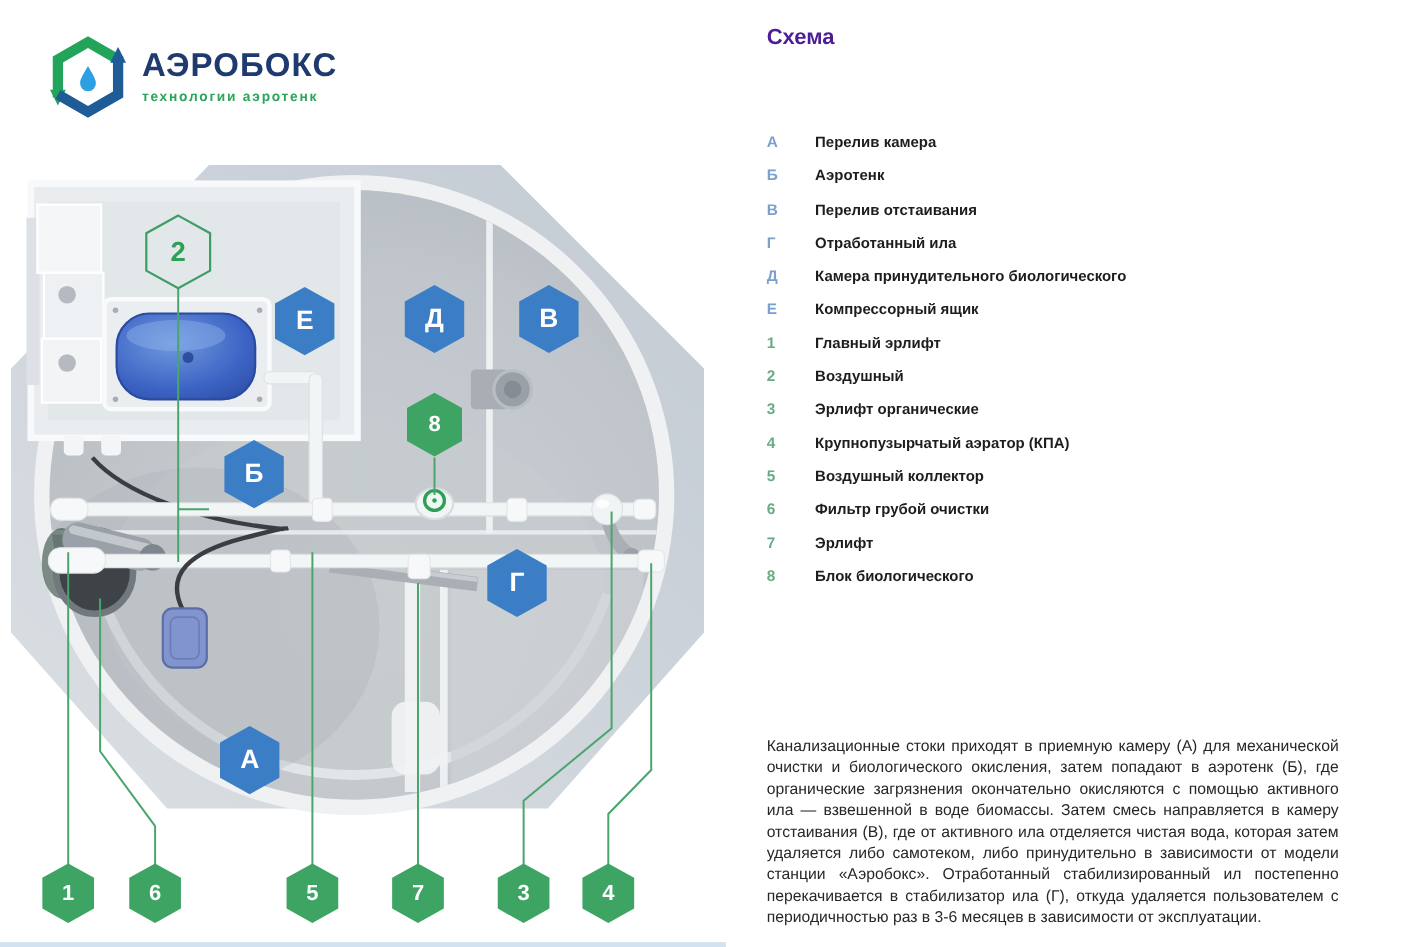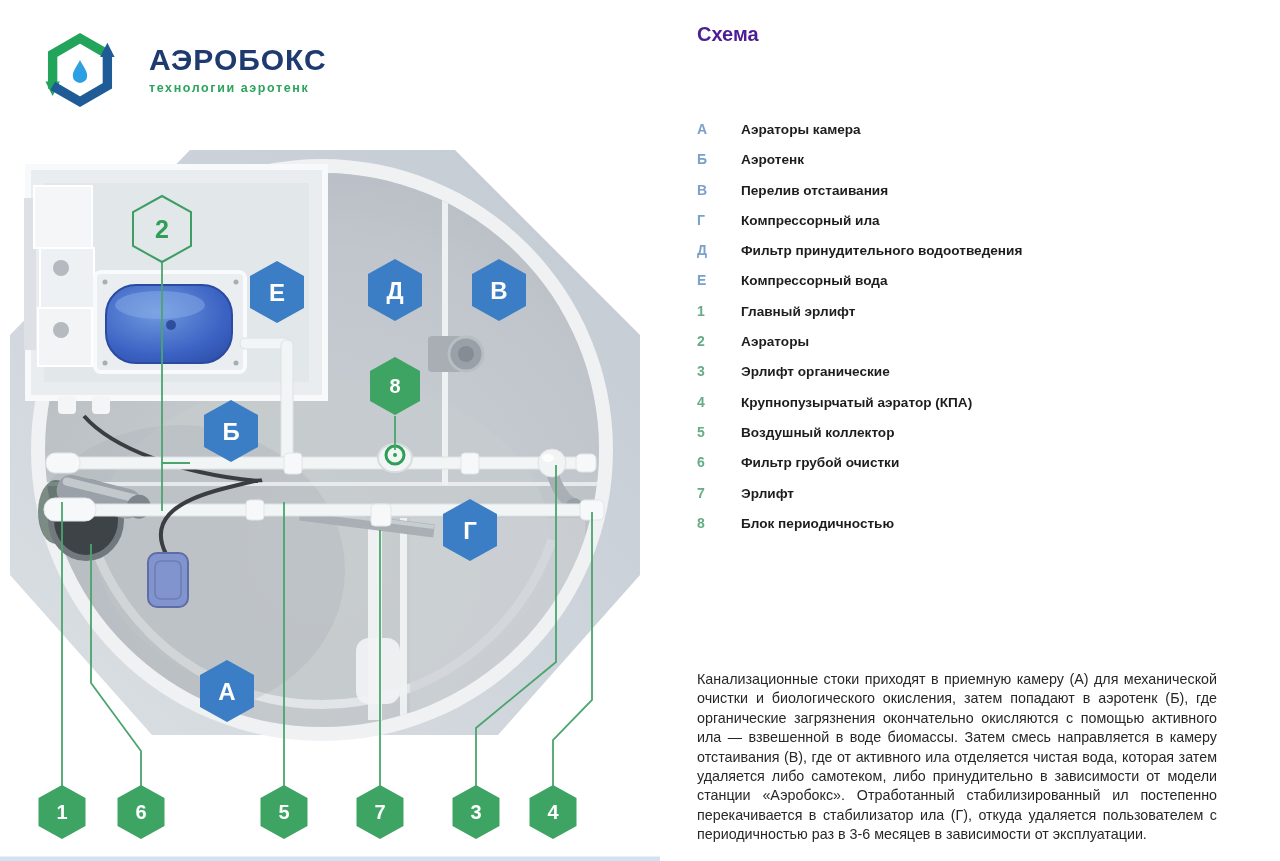--- a/index.html
+++ b/index.html
@@ -1,20 +1,20 @@
 <!DOCTYPE html>
 <html><head>
 <meta charset="utf-8">
 <style>
   html,body{margin:0;padding:0;background:#fff;}
   .canvas{position:relative;width:1280px;height:861px;background:#ffffff;overflow:hidden;
           font-family:"Liberation Sans",sans-serif;}
 
   
-  .logo{position:absolute;left:44px;top:30px;display:flex;align-items:center;gap:33px;}
+  .logo{position:absolute;left:44px;top:30px;display:flex;align-items:center;gap:13px;}
   .logo-icon{width:72px;height:80px;}
   .logo-title{font-size:30px;font-weight:800;letter-spacing:1px;color:#1e3a6e;line-height:1;}
   .logo-tagline{margin-top:6px;font-size:12.5px;font-weight:700;letter-spacing:1.6px;color:#2ba45c;}
 
   
   .panel-heading{position:absolute;left:697px;top:23px;margin:0;font-size:20px;font-weight:800;color:#4c1d95;}
   .legend{position:absolute;left:697px;top:121px;width:530px;}
   .legend-row{display:flex;align-items:baseline;height:19px;margin-bottom:11.3px;}
   .legend-key{width:44px;font-size:14px;font-weight:700;}
   .key-blue{color:#7ba0cc;}
@@ -241,49 +241,49 @@
     </g>
 
     <rect x="0" y="716.5" width="660" height="4.5" fill="#d3e2f0"></rect>
   </svg>
 
   <h2 class="panel-heading">Схема</h2>
 
   <div class="legend">
     <div class="legend-row">
       <span class="legend-key key-blue">А</span>
-      <span class="legend-label">Аэраторы камера</span>
+      <span class="legend-label">Перелив камера</span>
     </div>
     <div class="legend-row">
       <span class="legend-key key-blue">Б</span>
       <span class="legend-label">Аэротенк</span>
     </div>
     <div class="legend-row">
       <span class="legend-key key-blue">В</span>
       <span class="legend-label">Перелив отстаивания</span>
     </div>
     <div class="legend-row">
       <span class="legend-key key-blue">Г</span>
-      <span class="legend-label">Компрессорный ила</span>
+      <span class="legend-label">Отработанный ила</span>
     </div>
     <div class="legend-row">
       <span class="legend-key key-blue">Д</span>
-      <span class="legend-label">Фильтр принудительного водоотведения</span>
+      <span class="legend-label">Камера принудительного биологического</span>
     </div>
     <div class="legend-row">
       <span class="legend-key key-blue">Е</span>
-      <span class="legend-label">Компрессорный вода</span>
+      <span class="legend-label">Компрессорный ящик</span>
     </div>
     <div class="legend-row">
       <span class="legend-key key-green">1</span>
       <span class="legend-label">Главный эрлифт</span>
     </div>
     <div class="legend-row">
       <span class="legend-key key-green">2</span>
-      <span class="legend-label">Аэраторы</span>
+      <span class="legend-label">Воздушный</span>
     </div>
     <div class="legend-row">
       <span class="legend-key key-green">3</span>
       <span class="legend-label">Эрлифт органические</span>
     </div>
     <div class="legend-row">
       <span class="legend-key key-green">4</span>
       <span class="legend-label">Крупнопузырчатый аэратор (КПА)</span>
     </div>
     <div class="legend-row">
@@ -293,19 +293,19 @@
     <div class="legend-row">
       <span class="legend-key key-green">6</span>
       <span class="legend-label">Фильтр грубой очистки</span>
     </div>
     <div class="legend-row">
       <span class="legend-key key-green">7</span>
       <span class="legend-label">Эрлифт</span>
     </div>
     <div class="legend-row">
       <span class="legend-key key-green">8</span>
-      <span class="legend-label">Блок периодичностью</span>
+      <span class="legend-label">Блок биологического</span>
     </div>
   </div>
 
   <p class="desc">Канализационные стоки приходят в приемную камеру (А) для механической очистки и биологического окисления, затем попадают в аэротенк (Б), где органические загрязнения окончательно окисляются с помощью активного ила — взвешенной в воде биомассы. Затем смесь направляется в камеру отстаивания (В), где от активного ила отделяется чистая вода, которая затем удаляется либо самотеком, либо принудительно в зависимости от модели станции «Аэробокс». Отработанный стабилизированный ил постепенно перекачивается в стабилизатор ила (Г), откуда удаляется пользователем с периодичностью раз в 3-6 месяцев в зависимости от эксплуатации.</p>
 
 </div>
 
 </body></html>

